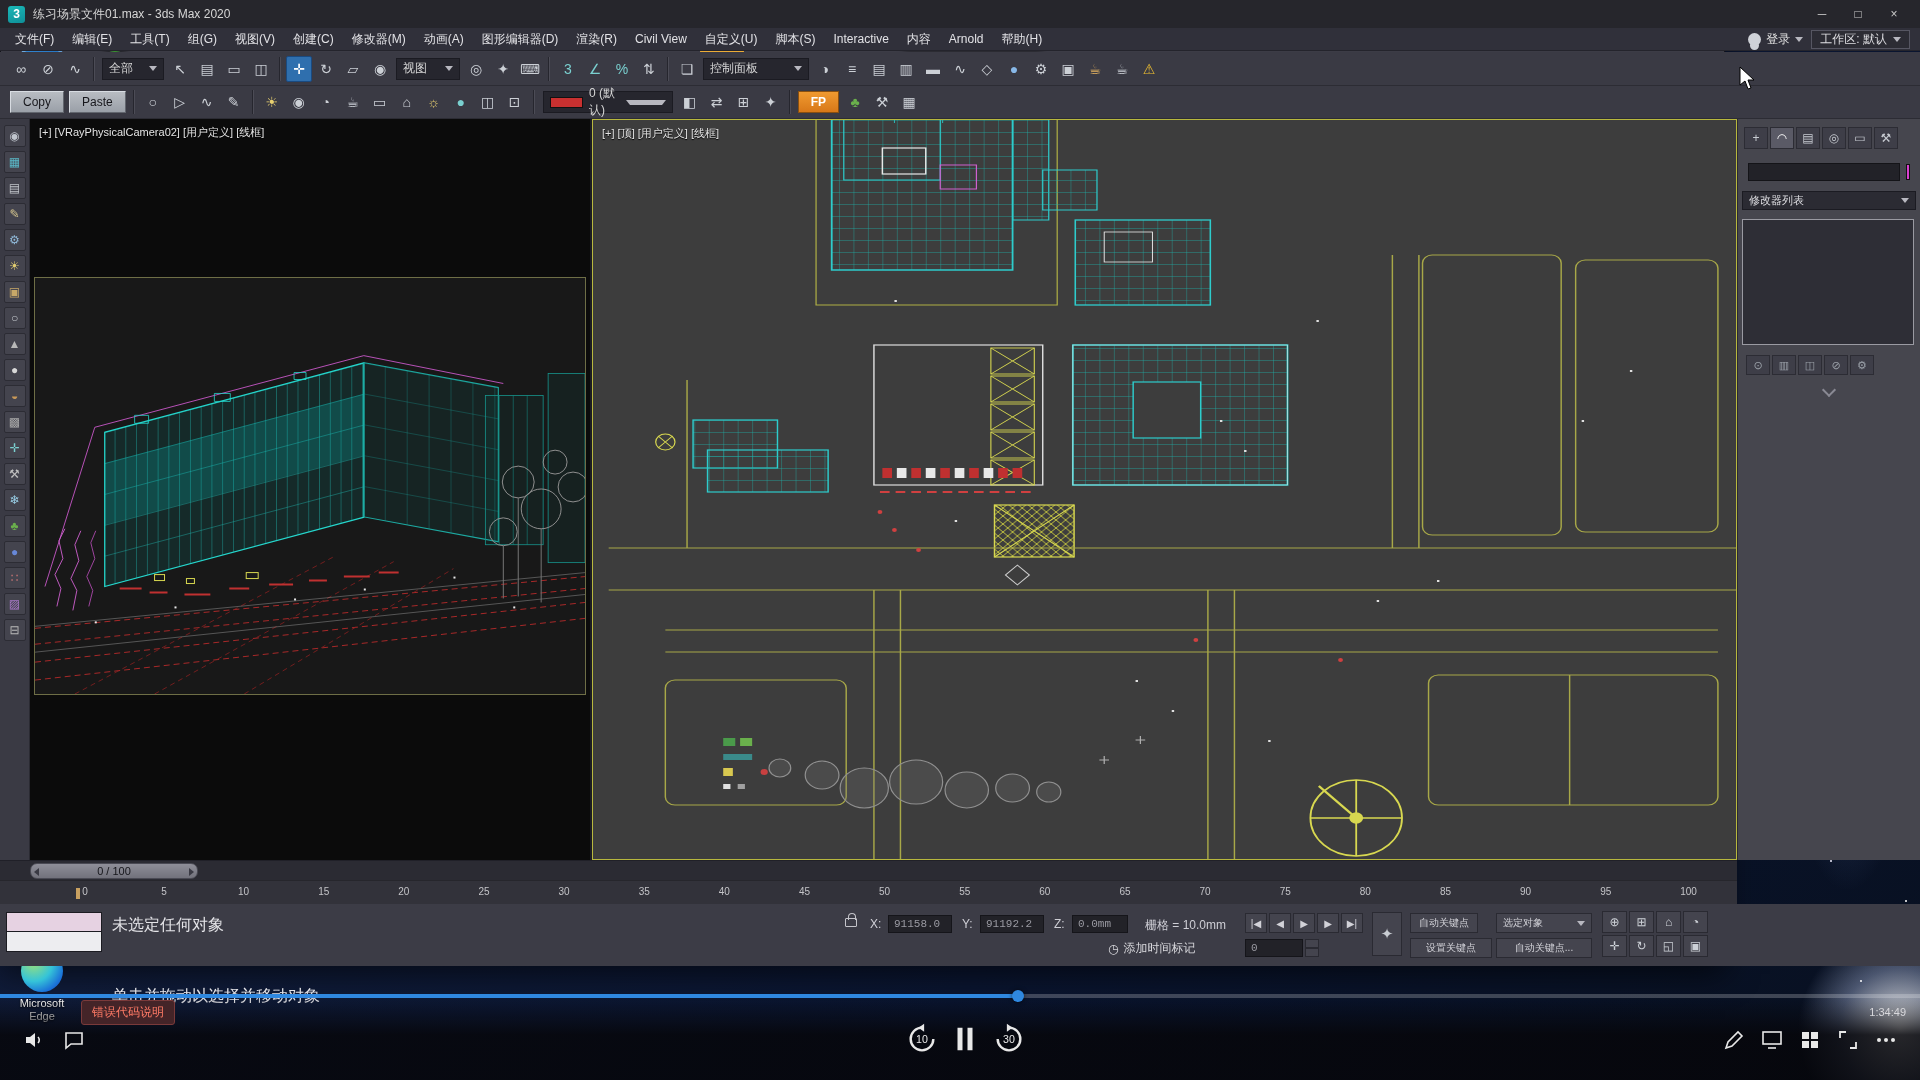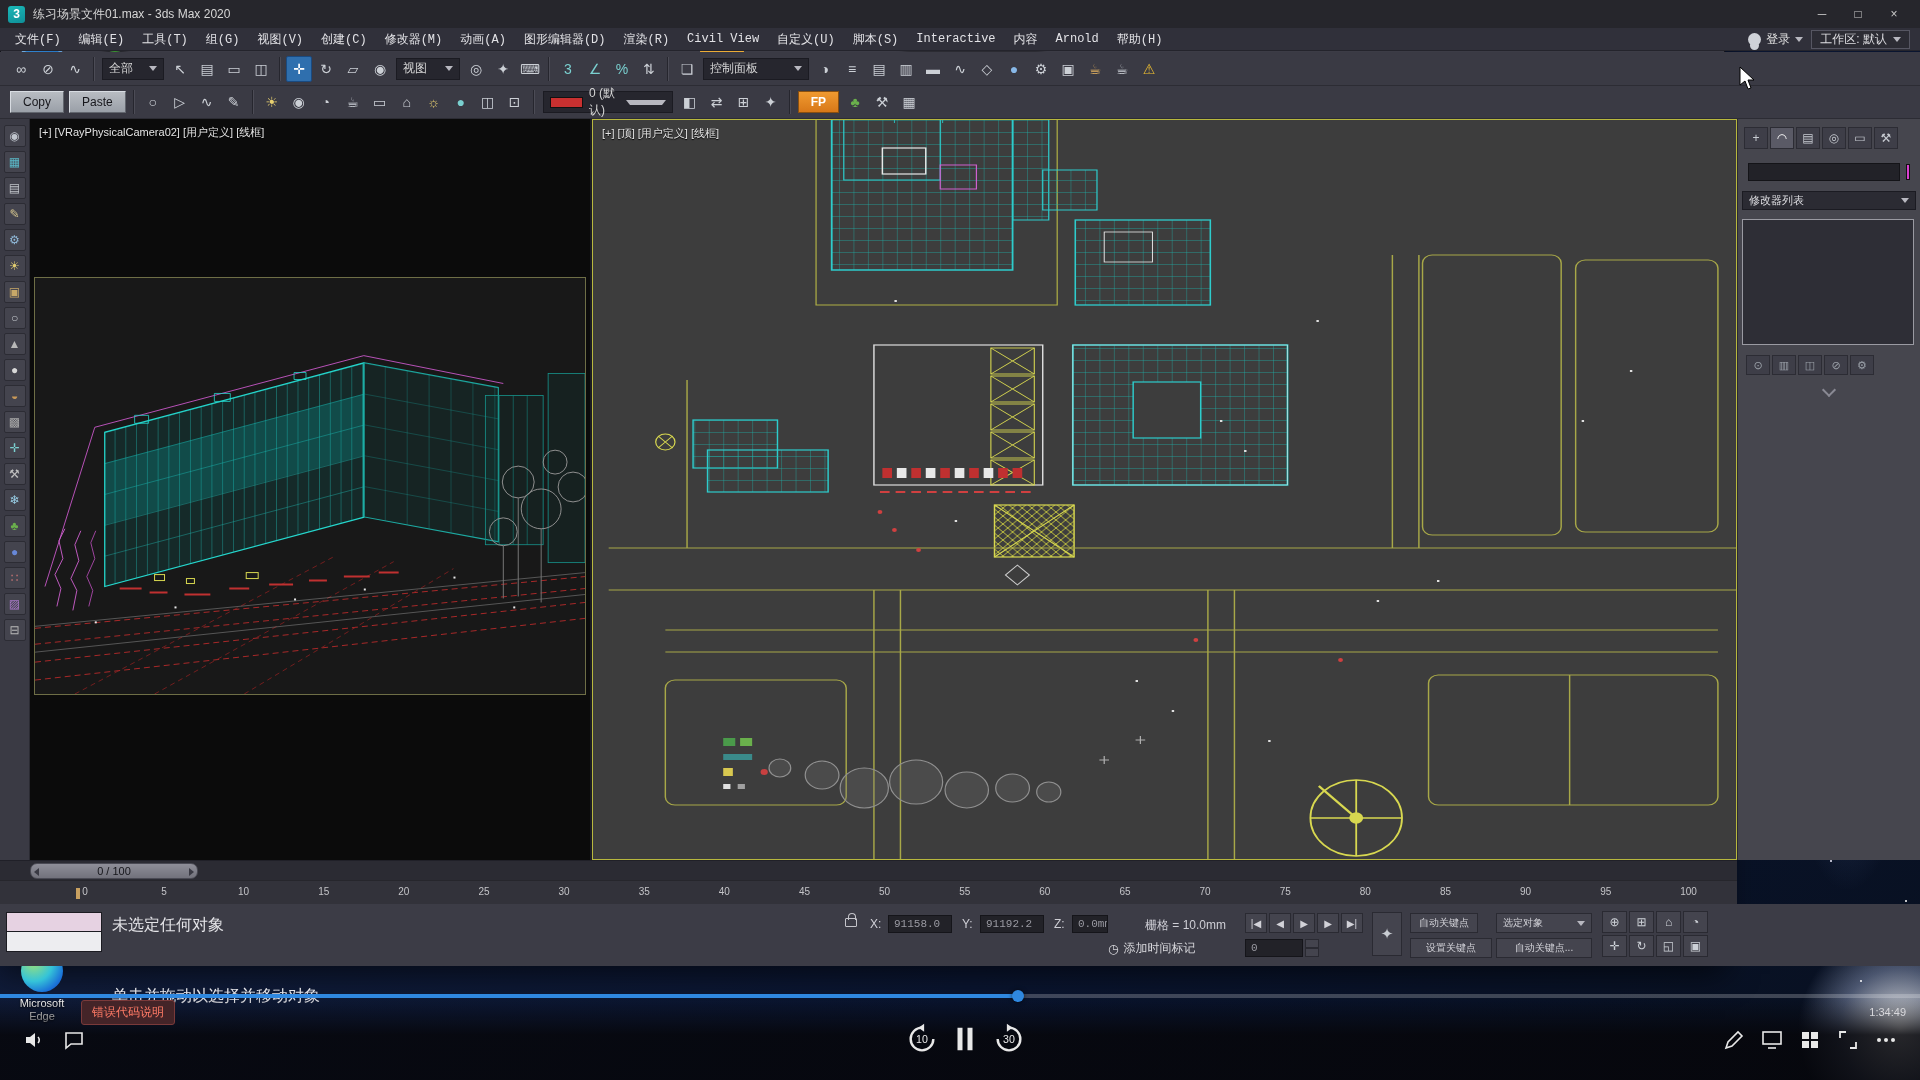--- a/index.html
+++ b/index.html
@@ -49,21 +49,21 @@
   #win{left:75px;top:62px;width:1725px;height:966px;background:#3c3c46;border:1px solid #15151a;box-shadow:0 8px 30px rgba(0,0,0,.6);}
   #titlebar{position:absolute;left:0;top:0;right:0;height:28px;background:#26262c;display:flex;align-items:center;padding:0 8px;}
   #titlebar .app-ico{width:17px;height:17px;border-radius:3px;background:linear-gradient(160deg,#1ab8b8,#0f8f98);
      color:#fff;font-size:12px;font-weight:bold;display:flex;align-items:center;justify-content:center;margin-right:8px;}
   #titlebar .ttl{color:#d6d6d6;font-size:12px;}
   #win-controls{margin-left:auto;display:flex;}
   .win-btn{width:36px;height:24px;background:transparent;border:none;color:#c8c8c8;font-size:12px;cursor:pointer;font-family:inherit;}
   
   #menubar{position:absolute;left:0;top:28px;right:0;height:23px;background:#30303a;border-bottom:1px solid #24242c;display:flex;align-items:center;padding:0 6px;}
   #menus{display:flex;}
-  .menu-item{background:none;border:none;color:#e2e2e6;font-size:12px;padding:0 9px;height:22px;cursor:pointer;font-family:Liberation Mono, monospace;white-space:nowrap;}
+  .menu-item{background:none;border:none;color:#e2e2e6;font-size:12px;padding:0 9px;height:22px;cursor:pointer;font-family:Liberation Sans, sans-serif;white-space:nowrap;}
   #menubar-right{margin-left:auto;display:flex;align-items:center;gap:8px;padding-right:4px;}
   #signin{display:flex;align-items:center;gap:5px;cursor:pointer;color:#e0e0e0;}
   #signin .avatar{width:13px;height:13px;border-radius:50%;background:#cfd2d8;box-shadow:0 6px 0 -2px #cfd2d8;}
   .dd-caret{width:0;height:0;border-left:4px solid transparent;border-right:4px solid transparent;border-top:5px solid #b8b8c0;}
   #workspace{display:flex;align-items:center;gap:6px;border:1px solid #565662;background:#2c2c34;height:19px;padding:0 8px;color:#dedee2;cursor:pointer;}
   
   .tbrow{position:absolute;left:0;right:0;display:flex;align-items:center;background:#3a3a44;border-bottom:1px solid #2c2c34;padding:0 8px;gap:1px;}
   #tb1{top:52px;height:34px;}
   #tb2{top:86px;height:33px;}
   .tb-icon{width:26px;height:26px;background:transparent;border:1px solid transparent;color:#ccd0d6;font-size:14px;line-height:1;
@@ -796,21 +796,21 @@
       </div>
       <div id="prompt1" class="prompt">未选定任何对象</div>
       <div id="prompt2" class="prompt">单击并拖动以选择并移动对象</div>
 
       <span id="lock-icon"></span>
       <span class="coord-label abs" style="left:870px;top:13px;">X:</span>
       <span class="val-field abs" style="left:888px;top:11px;width:64px;">91158.0</span>
       <span class="coord-label abs" style="left:962px;top:13px;">Y:</span>
       <span class="val-field abs" style="left:980px;top:11px;width:64px;">91192.2</span>
       <span class="coord-label abs" style="left:1054px;top:13px;">Z:</span>
-      <span class="val-field abs" style="left:1072px;top:11px;width:36px;">0.0mm</span>
+      <span class="val-field abs" style="left:1072px;top:11px;width:56px;">0.0mm</span>
       <span class="coord-label abs" style="left:1145px;top:13px;">栅格 = 10.0mm</span>
 
       <div id="playback">
 
           <button class="srow-btn" title="go-to-start-button">|◀</button>
 
           <button class="srow-btn" title="previous-frame-button">◀</button>
 
           <button class="srow-btn" title="play-button">▶</button>
 

